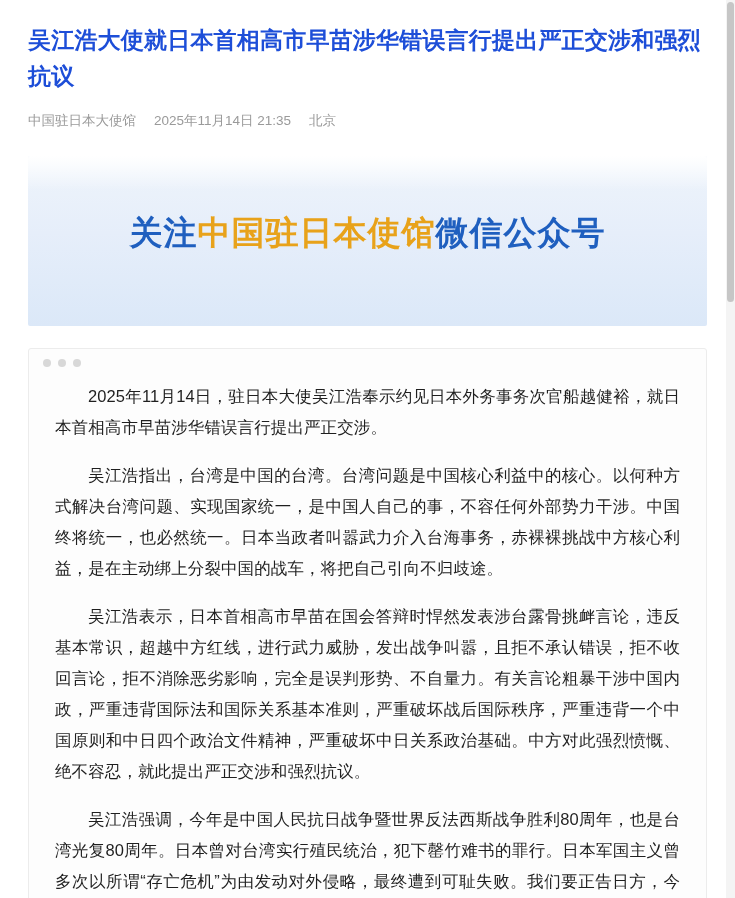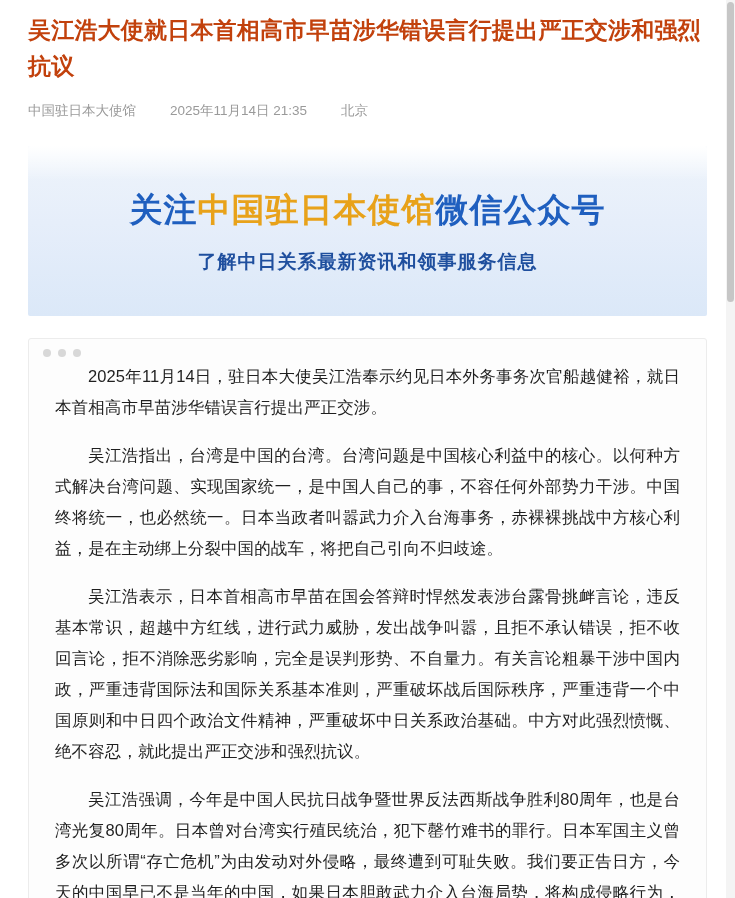--- a/index.html
+++ b/index.html
@@ -17,30 +17,30 @@
   .page {
     width: 735px;
     box-sizing: border-box;
     padding: 0;
     position: relative;
   }
   .article-title {
     font-size: 23px;
     line-height: 36px;
     font-weight: bold;
-    color: #c2410c;
+    color: #1d4ed8;
     margin: 0;
-    padding: 12px 28px 0 28px;
+    padding: 22px 28px 0 28px;
     letter-spacing: 0.2px;
   }
   .meta-row {
     padding: 18px 28px 0 28px;
     display: flex;
     align-items: center;
-    gap: 34px;
+    gap: 18px;
     font-size: 13.5px;
     color: #9a9a9a;
   }
   .meta-row span {
     white-space: nowrap;
   }
 
   
   .banner-wrap {
     margin: 26px 28px 0 28px;
@@ -100,21 +100,21 @@
     display: block;
     width: 8px;
     height: 8px;
     border-radius: 50%;
     background: #d8d8d8;
   }
   .body-p {
     font-size: 16.5px;
     line-height: 31px;
     color: #1f1f1f;
-    margin: 0 0 17px 0;
+    margin: 10px 0 17px 0;
     text-indent: 2em;
     text-align: justify;
     letter-spacing: 0.1px;
   }
   .body-p:last-child { margin-bottom: 0; }
 
   
   .scroll-rail {
     position: absolute;
     top: 0;
@@ -143,21 +143,20 @@
   <div class="meta-row">
     <span>中国驻日本大使馆</span>
     <span>2025年11月14日 21:35</span>
     <span>北京</span>
   </div>
 
   <div class="banner-wrap">
     <div class="banner-line1">
       <span class="seg-a">关注</span><span class="seg-b">中国驻日本使馆</span><span class="seg-c">微信公众号</span>
     </div>
-    <div class="banner-line2">了解中日关系最新资讯和领事服务信息</div>
   </div>
 
   <div class="content-card">
     <div class="dots">
       <i></i>
       <i></i>
       <i></i>
     </div>
     <p class="body-p">2025年11月14日，驻日本大使吴江浩奉示约见日本外务事务次官船越健裕，就日本首相高市早苗涉华错误言行提出严正交涉。</p>
     <p class="body-p">吴江浩指出，台湾是中国的台湾。台湾问题是中国核心利益中的核心。以何种方式解决台湾问题、实现国家统一，是中国人自己的事，不容任何外部势力干涉。中国终将统一，也必然统一。日本当政者叫嚣武力介入台海事务，赤裸裸挑战中方核心利益，是在主动绑上分裂中国的战车，将把自己引向不归歧途。</p>

